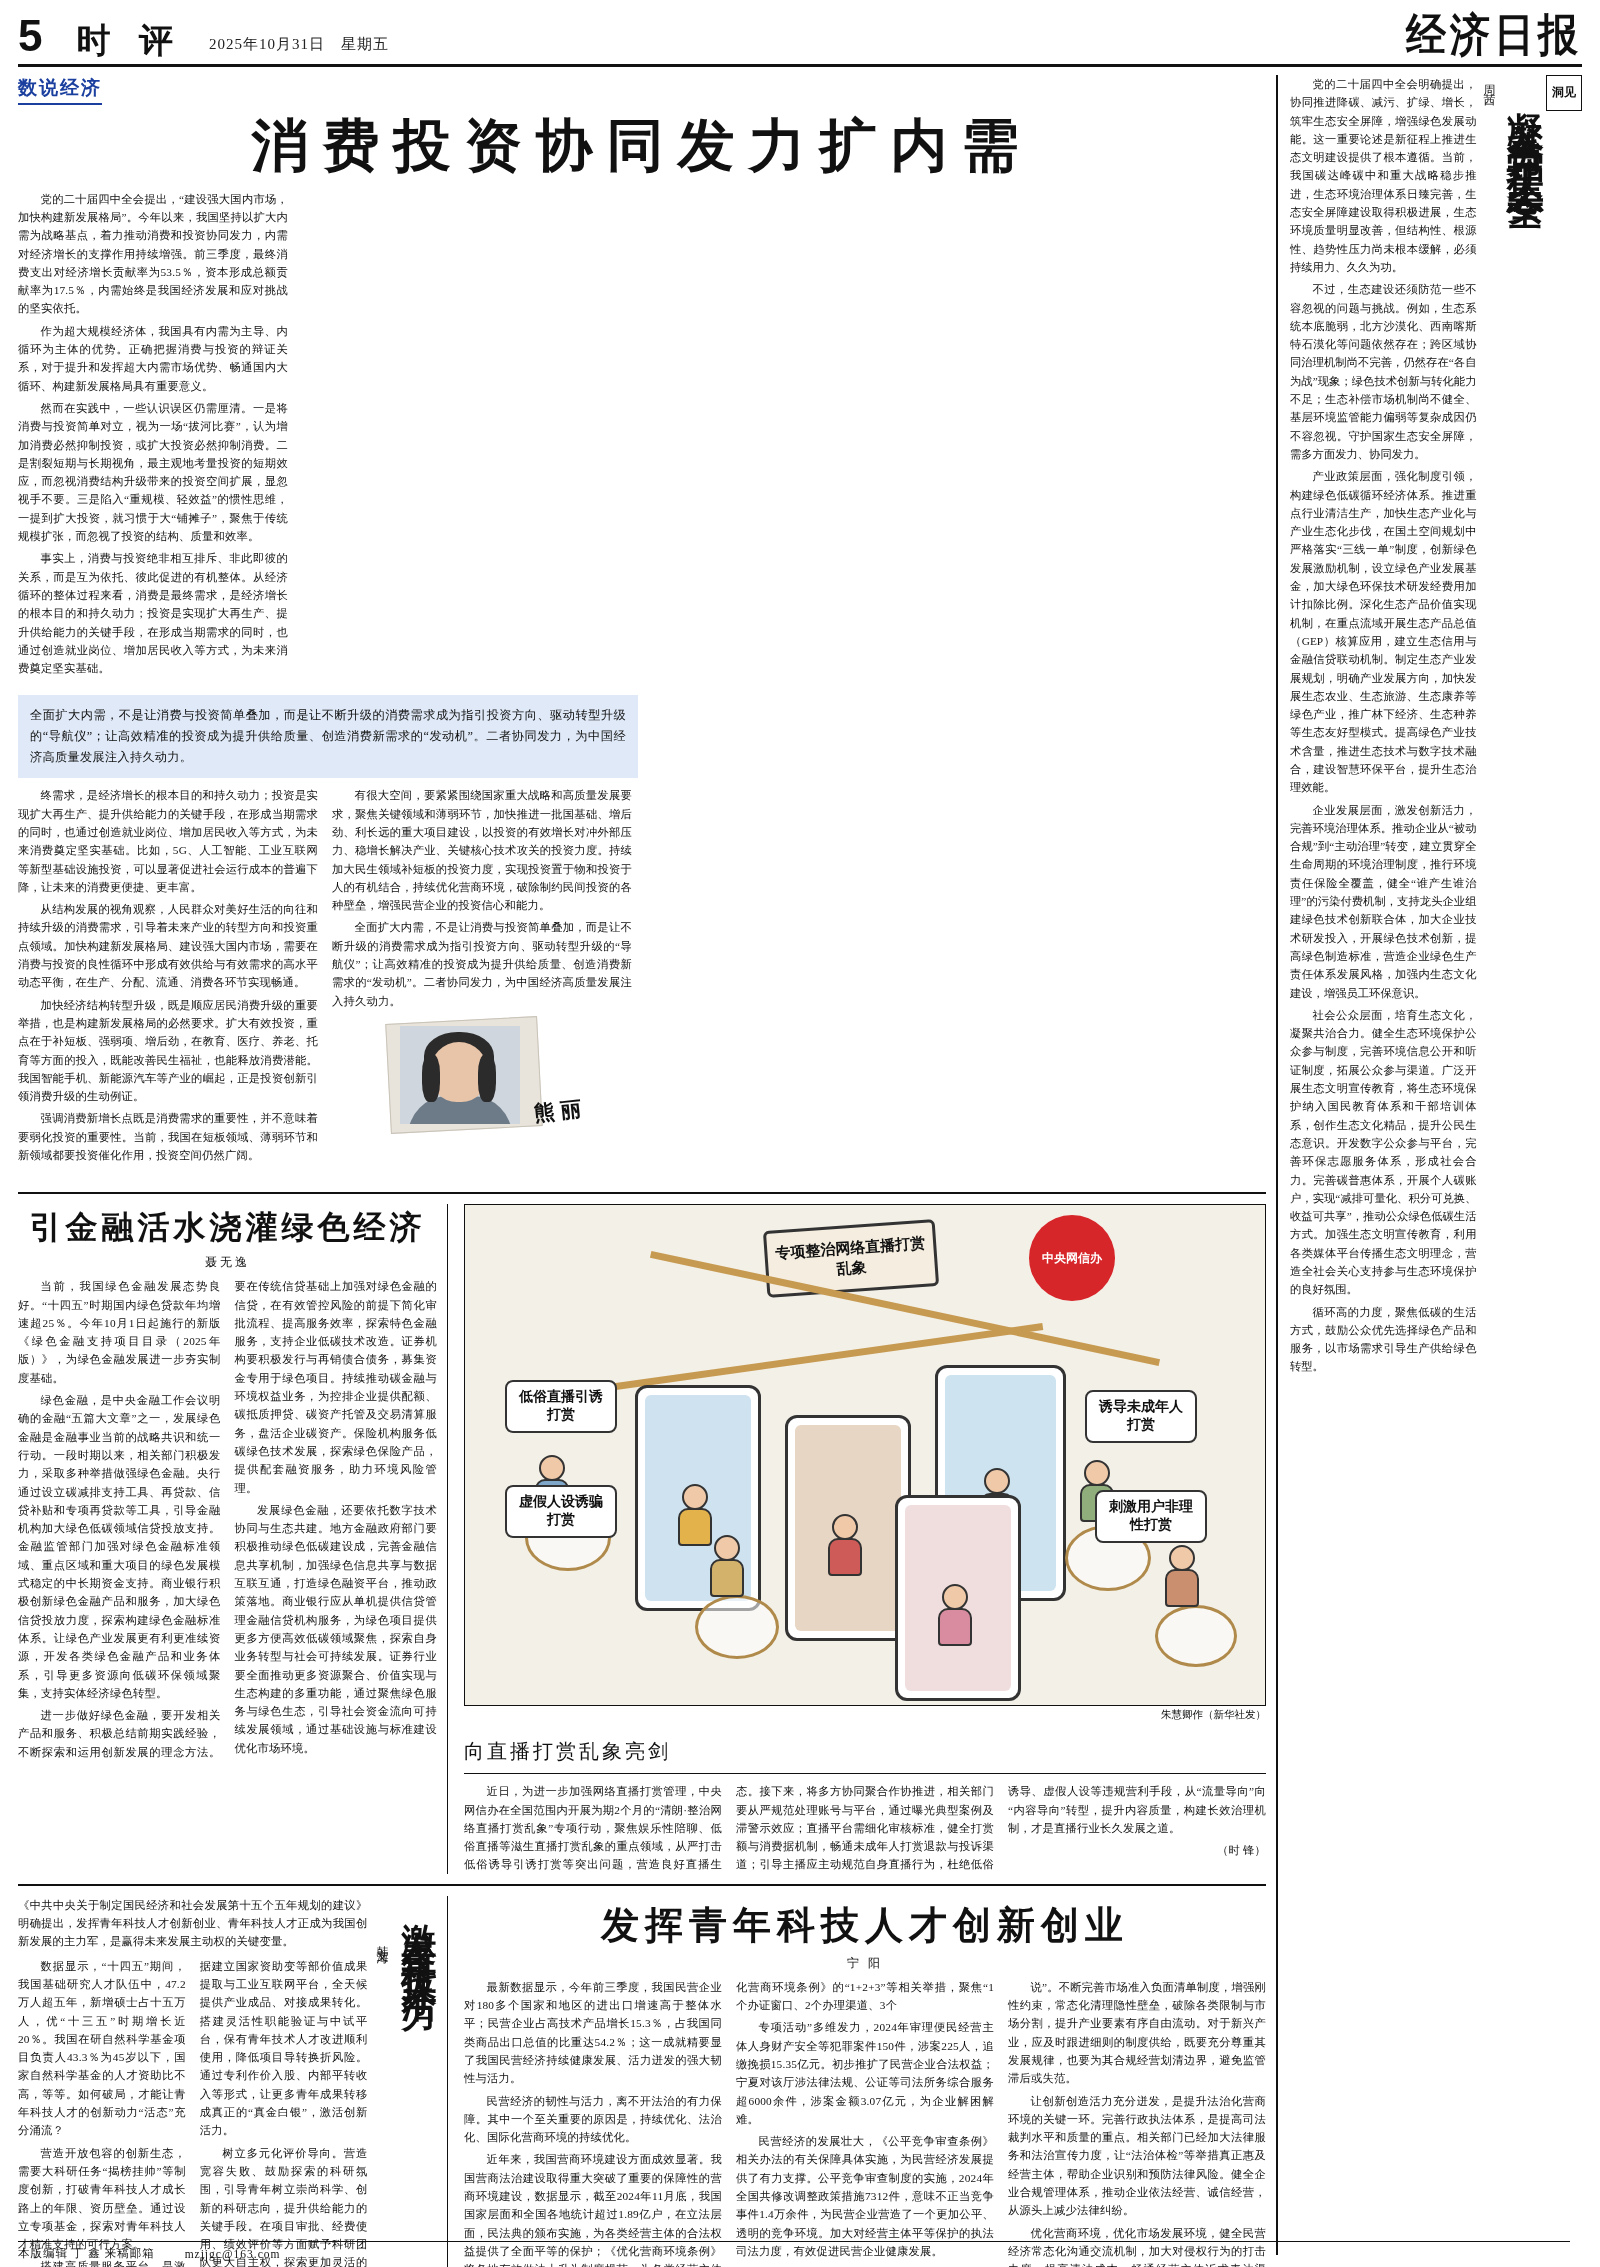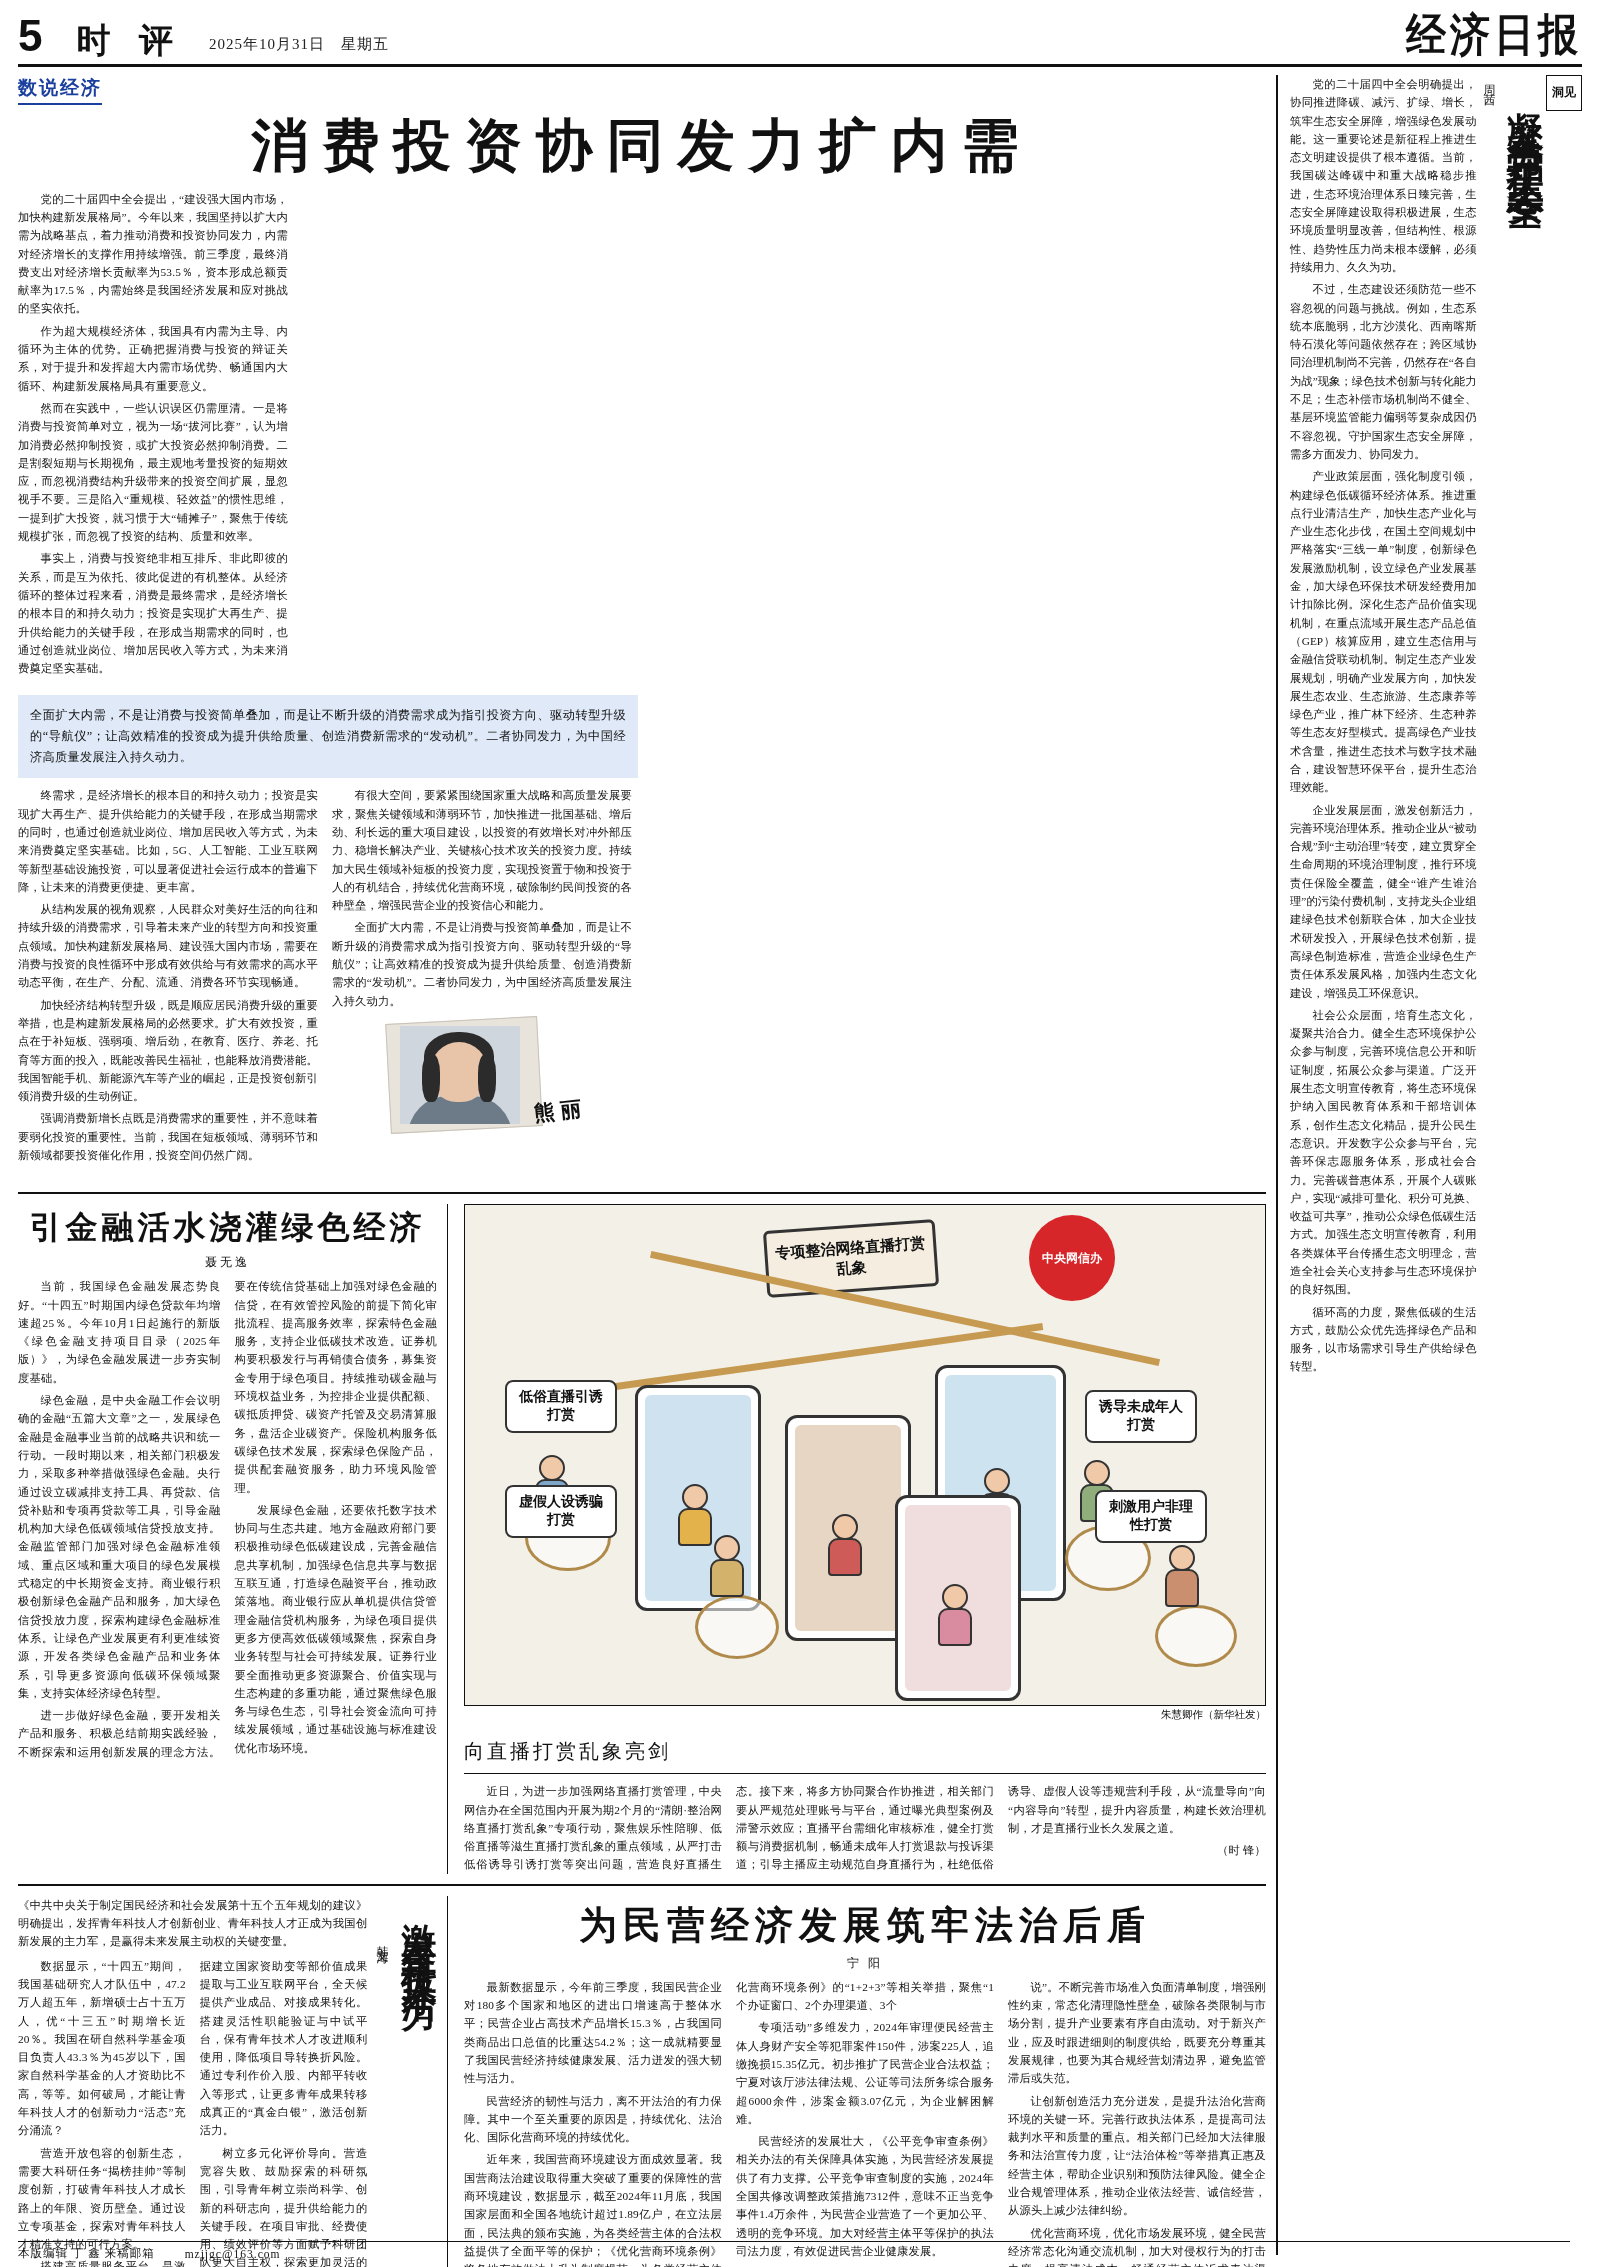--- a/index.html
+++ b/index.html
@@ -238,21 +238,21 @@
               <p>打通科技成果转化通道。完善科技创新激励制度，利用大数据建立国家资助变等部价值成果提取与工业互联网平台，全天候提供产业成品、对接成果转化。搭建灵活性职能验证与中试平台，保有青年技术人才改进顺利使用，降低项目导转换折风险。通过专利作价入股、内部平转收入等形式，让更多青年成果转移成真正的“真金白银”，激活创新活力。</p>
               <p>树立多元化评价导向。营造宽容失败、鼓励探索的科研氛围，引导青年树立崇尚科学、创新的科研志向，提升供给能力的关键手段。在项目审批、经费使用、绩效评价等方面赋予科研团队更大自主权，探索更加灵活的人才流动机制，畅通产学研用的合作渠道，推动创新要素有序流动和高效配置。</p>
               <p>政府服务、专利申请、成果转化等环节，都要强化对青年人才的支持力度。在科技服务体系建设中同步推进职业发展路径规划与配套保障，全面提升青年科技人才的获得感与成就感，让创新创造活力充分迸发，推动科技强国与人才强国建设协同发力。</p>
             </div>
           </div>
           <div class="vbyline">韩文海</div>
           <div class="vtitle">激发青年科技人才活力</div>
         </div>
 
         <div class="bot-right">
-          <div class="headline-3">为民营经济发展筑牢法治后盾</div>
+          <div class="headline-3">发挥青年科技人才创新创业</div>
           <div class="byline">宁 阳</div>
           <div class="col three-col" style="margin-top:4px;">
             <p>最新数据显示，今年前三季度，我国民营企业对180多个国家和地区的进出口增速高于整体水平；民营企业占高技术产品增长15.3％，占我国同类商品出口总值的比重达54.2％；这一成就精要显了我国民营经济持续健康发展、活力迸发的强大韧性与活力。</p>
             <p>民营经济的韧性与活力，离不开法治的有力保障。其中一个至关重要的原因是，持续优化、法治化、国际化营商环境的持续优化。</p>
             <p>近年来，我国营商环境建设方面成效显著。我国营商法治建设取得重大突破了重要的保障性的营商环境建设，数据显示，截至2024年11月底，我国国家层面和全国各地统计超过1.89亿户，在立法层面，民法典的颁布实施，为各类经营主体的合法权益提供了全面平等的保护；《优化营商环境条例》将各地有效做法上升为制度规范，为各类经营主体提供了法律保障。</p>
             <p>出台，进一步从立法层面赋予民营经济的更重要的法治基础与制度保障。例如，辽宁省践行《优化营商环境条例》的“1+2+3”等相关举措，聚焦“1个办证窗口、2个办理渠道、3个</p>
             <p>专项活动”多维发力，2024年审理便民经营主体人身财产安全等犯罪案件150件，涉案225人，追缴挽损15.35亿元。初步推扩了民营企业合法权益；宁夏对该厅涉法律法规、公证等司法所务综合服务超6000余件，涉案金额3.07亿元，为企业解困解难。</p>
             <p>民营经济的发展壮大，《公平竞争审查条例》相关办法的有关保障具体实施，为民营经济发展提供了有力支撑。公平竞争审查制度的实施，2024年全国共修改调整政策措施7312件，意味不正当竞争事件1.4万余件，为民营企业营造了一个更加公平、透明的竞争环境。加大对经营主体平等保护的执法司法力度，有效促进民营企业健康发展。</p>
             <p>面向未来，优化营商环境仍需坚持目标导向和问题导向，聚焦堵点、痛点、可题，进一步健全产权保护、市场准入、公平竞争、社会信用等方面的法律制度，把各类经营主体的合法权益保护落到实处。</p>
             <p>说”。不断完善市场准入负面清单制度，增强刚性约束，常态化清理隐性壁垒，破除各类限制与市场分割，提升产业要素有序自由流动。对于新兴产业，应及时跟进细则的制度供给，既要充分尊重其发展规律，也要为其合规经营划清边界，避免监管滞后或失范。</p>

